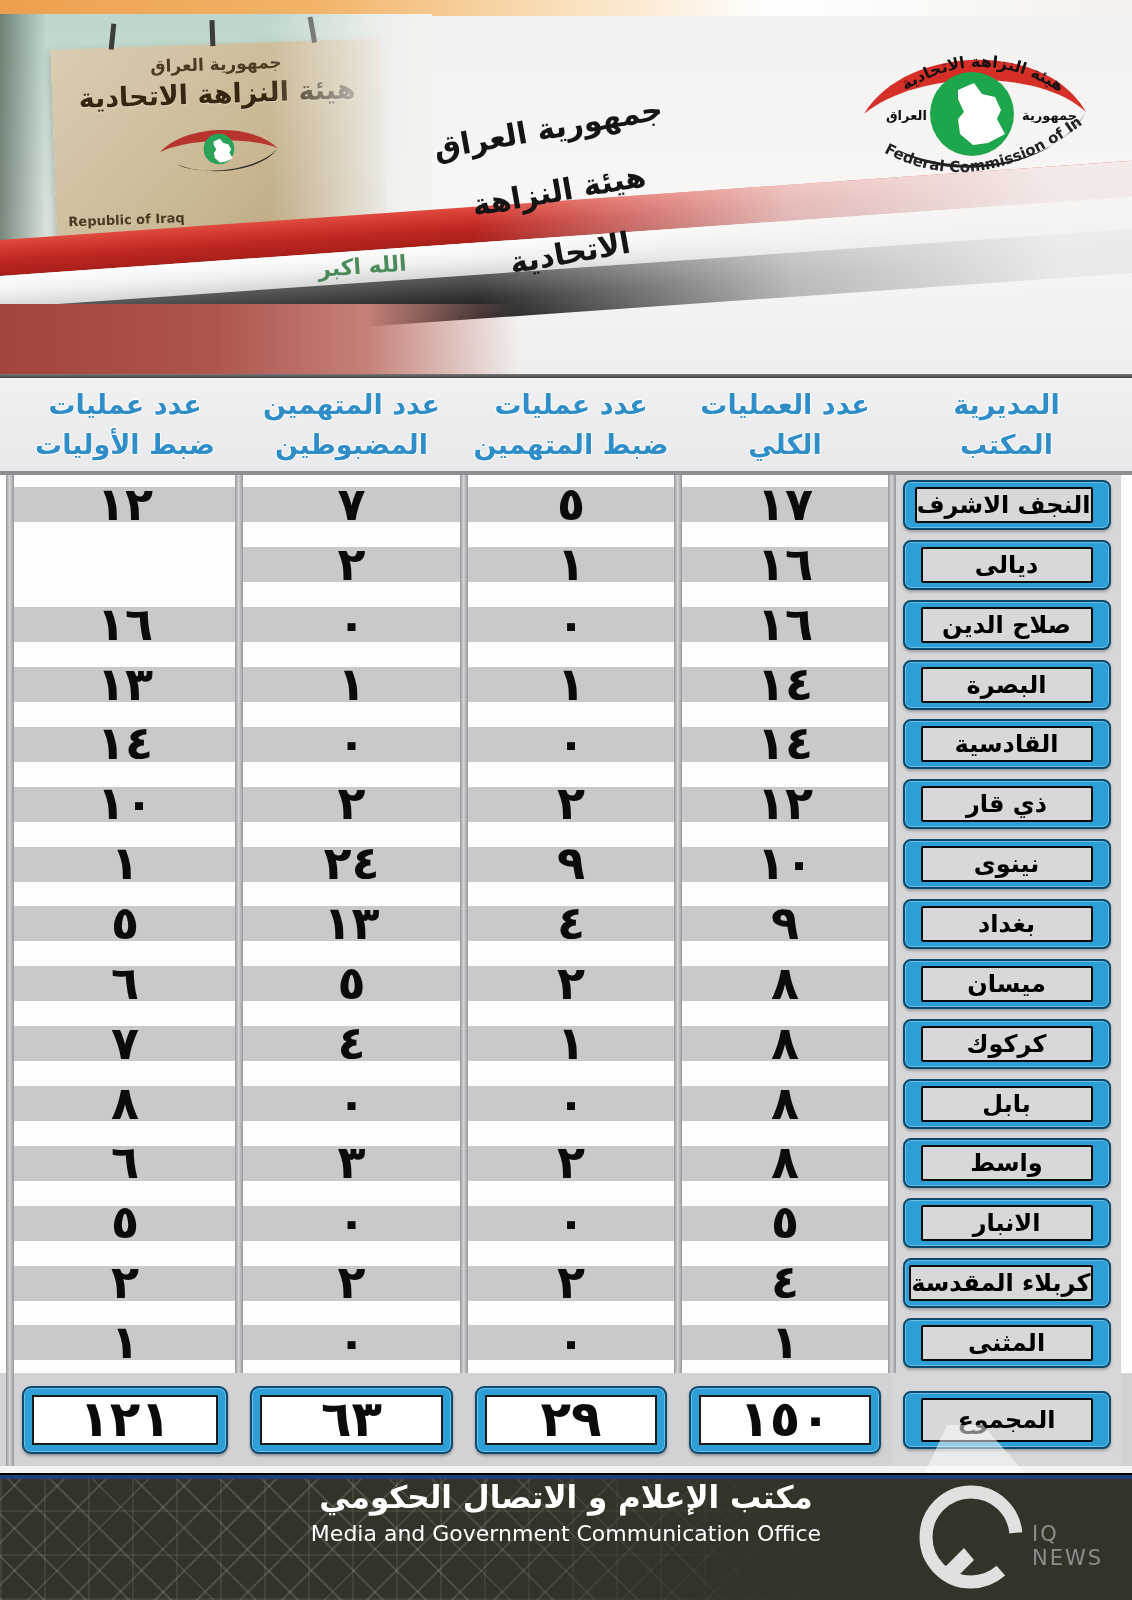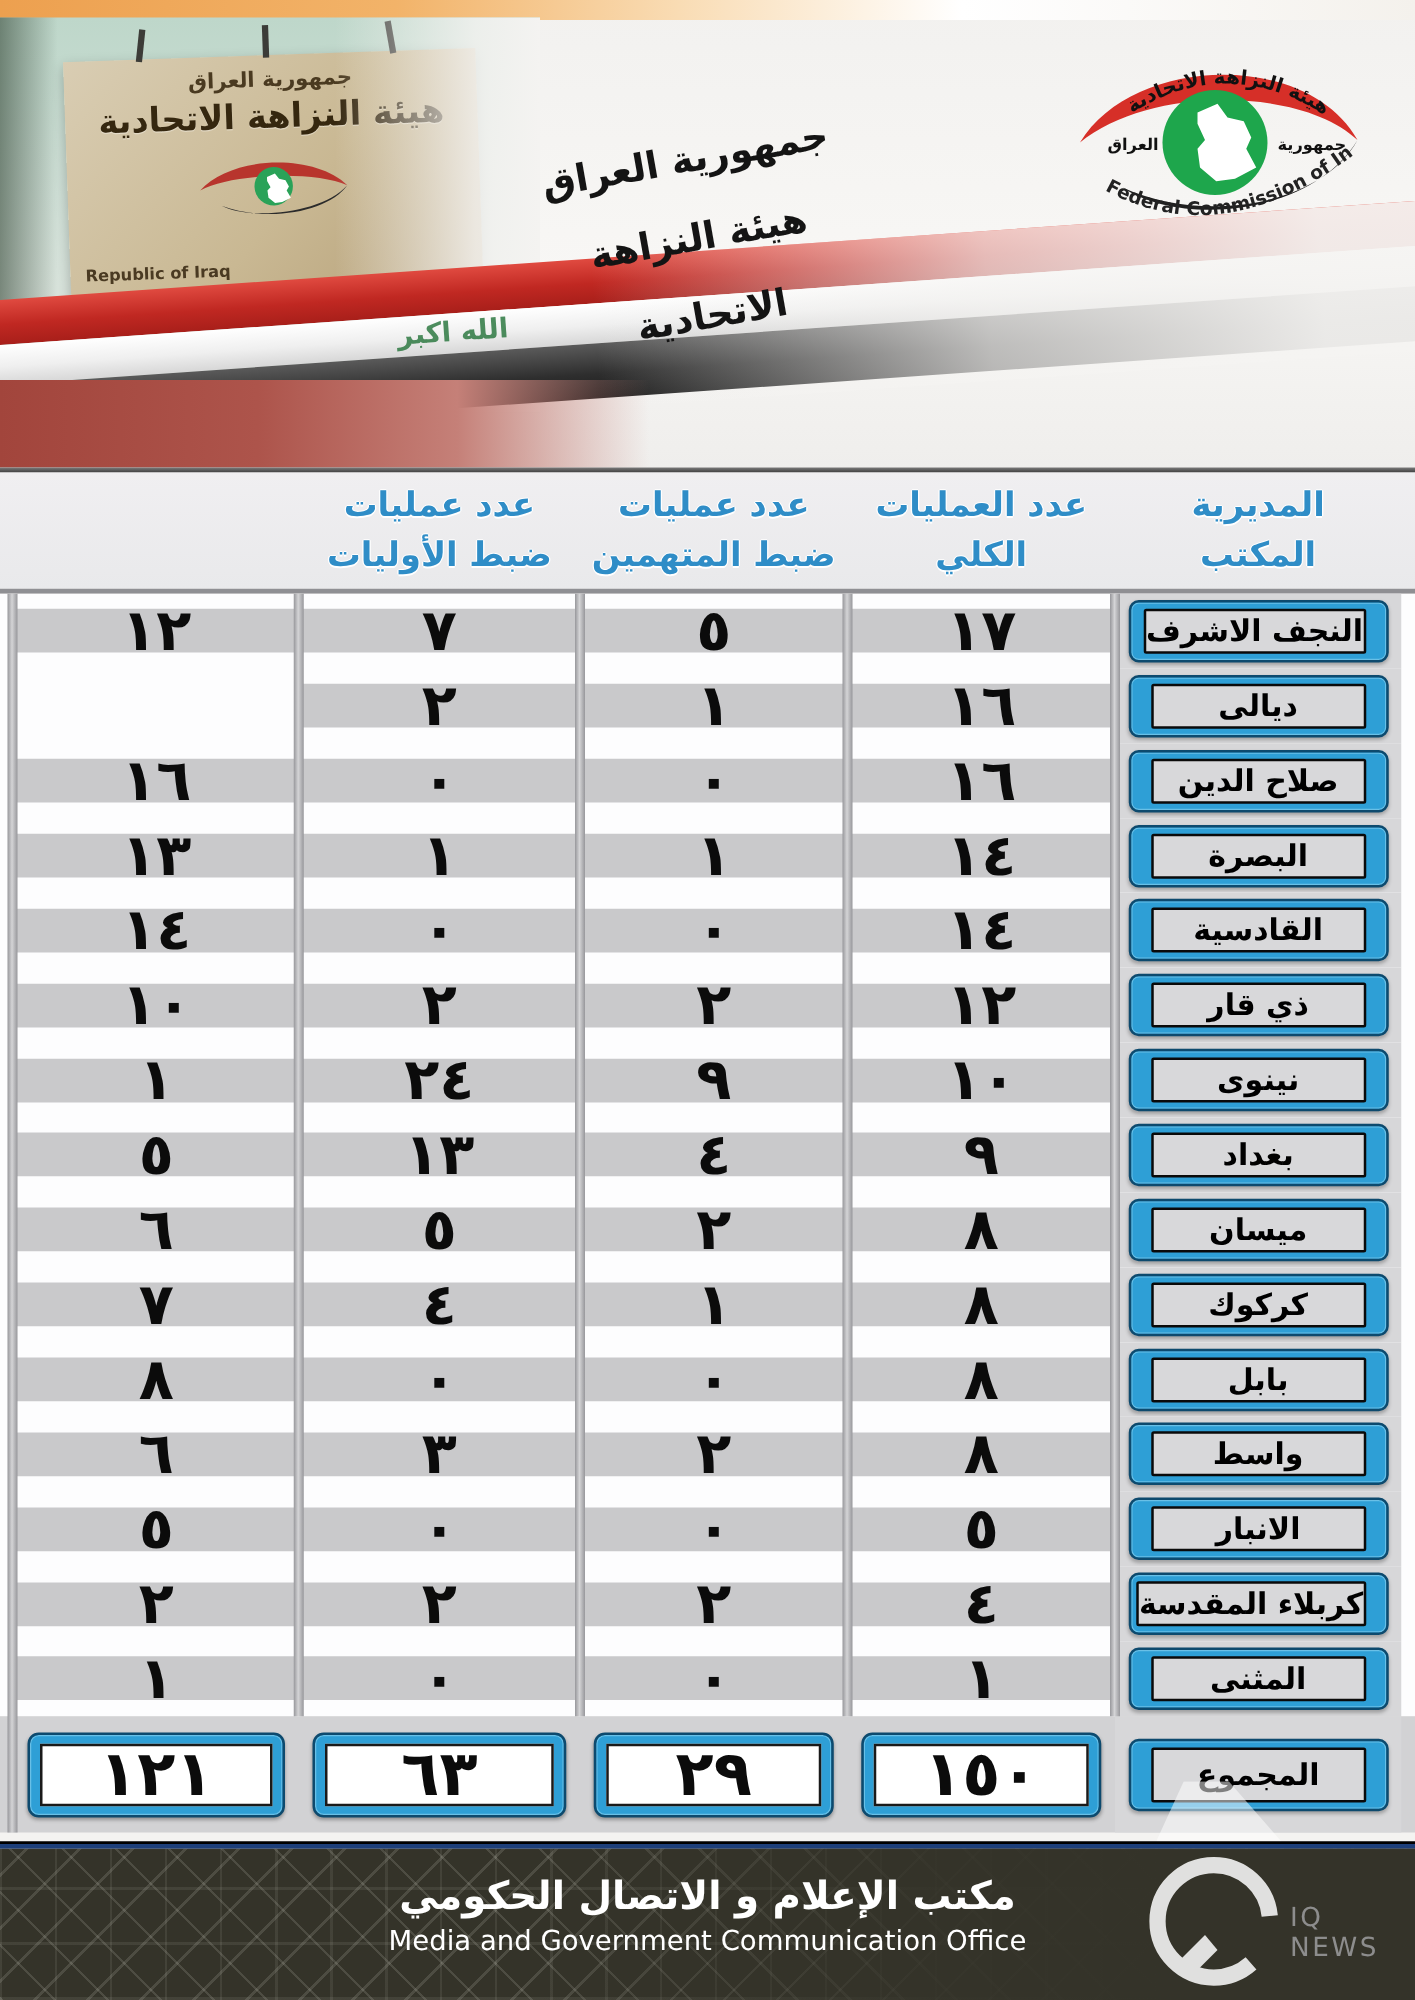--- a/index.html
+++ b/index.html
@@ -86,21 +86,21 @@
   .footer{position:absolute;top:1473px;left:0;width:1132px;height:127px;}
   .footer-topline{height:6px;background:linear-gradient(180deg,#000 0 2px,#1d3f7a 2px 6px);}
   .footer-body{position:relative;height:121px;background:
       repeating-linear-gradient(45deg,rgba(222,222,210,.15) 0 2px,transparent 2px 30px),
       repeating-linear-gradient(-45deg,rgba(222,222,210,.15) 0 2px,transparent 2px 30px),
       repeating-linear-gradient(0deg,rgba(222,222,210,.09) 0 2px,transparent 2px 44px),
       repeating-linear-gradient(90deg,rgba(222,222,210,.09) 0 2px,transparent 2px 44px),
       #343329;}
   .footer-fade{position:absolute;inset:0;background:linear-gradient(90deg,rgba(52,51,41,0) 38%,rgba(52,51,41,.9) 66%,#343329 82%);}
   .footer-text{position:relative;z-index:2;text-align:center;color:#fff;}
-  .footer-ar{padding-top:20px;font-size:31px;font-weight:800;direction:rtl;
+  .footer-ar{padding-top:0;font-size:31px;font-weight:800;direction:rtl;
              font-family:"DejaVu Serif","DejaVu Sans",serif;}
   .footer-en{font-size:22px;font-weight:400;margin-top:6px;}
   
   .wm-wedge{position:absolute;left:925px;top:1425px;width:100px;height:48px;background:rgba(255,255,255,.5);
             clip-path:polygon(22% 0,58% 0,100% 100%,0 100%);z-index:4;}
   .wm-circle{position:absolute;left:912px;top:1478px;z-index:4;opacity:.85;}
   .wm-text{position:absolute;left:1032px;top:1522px;z-index:4;color:#8d8d8d;font-size:21px;letter-spacing:2px;}
 </style>
 </head>
 <body>
@@ -176,20 +176,24 @@
     </div>
     <div class="hcell">
       <span>عدد العمليات</span>
         <span>الكلي</span>
     </div>
     <div class="hcell">
       <span>عدد عمليات</span>
         <span>ضبط المتهمين</span>
     </div>
     <div class="hcell">
+      <span>عدد المتهمين</span>
+        <span>المضبوطين</span>
+    </div>
+    <div class="hcell">
       <span>عدد عمليات</span>
         <span>ضبط الأوليات</span>
     </div>
   </div>
   <div class="thead-underline"></div>
 
   <div class="tbody">
     <div class="trow">
       <div class="cell ocell">
         <div class="obox">

